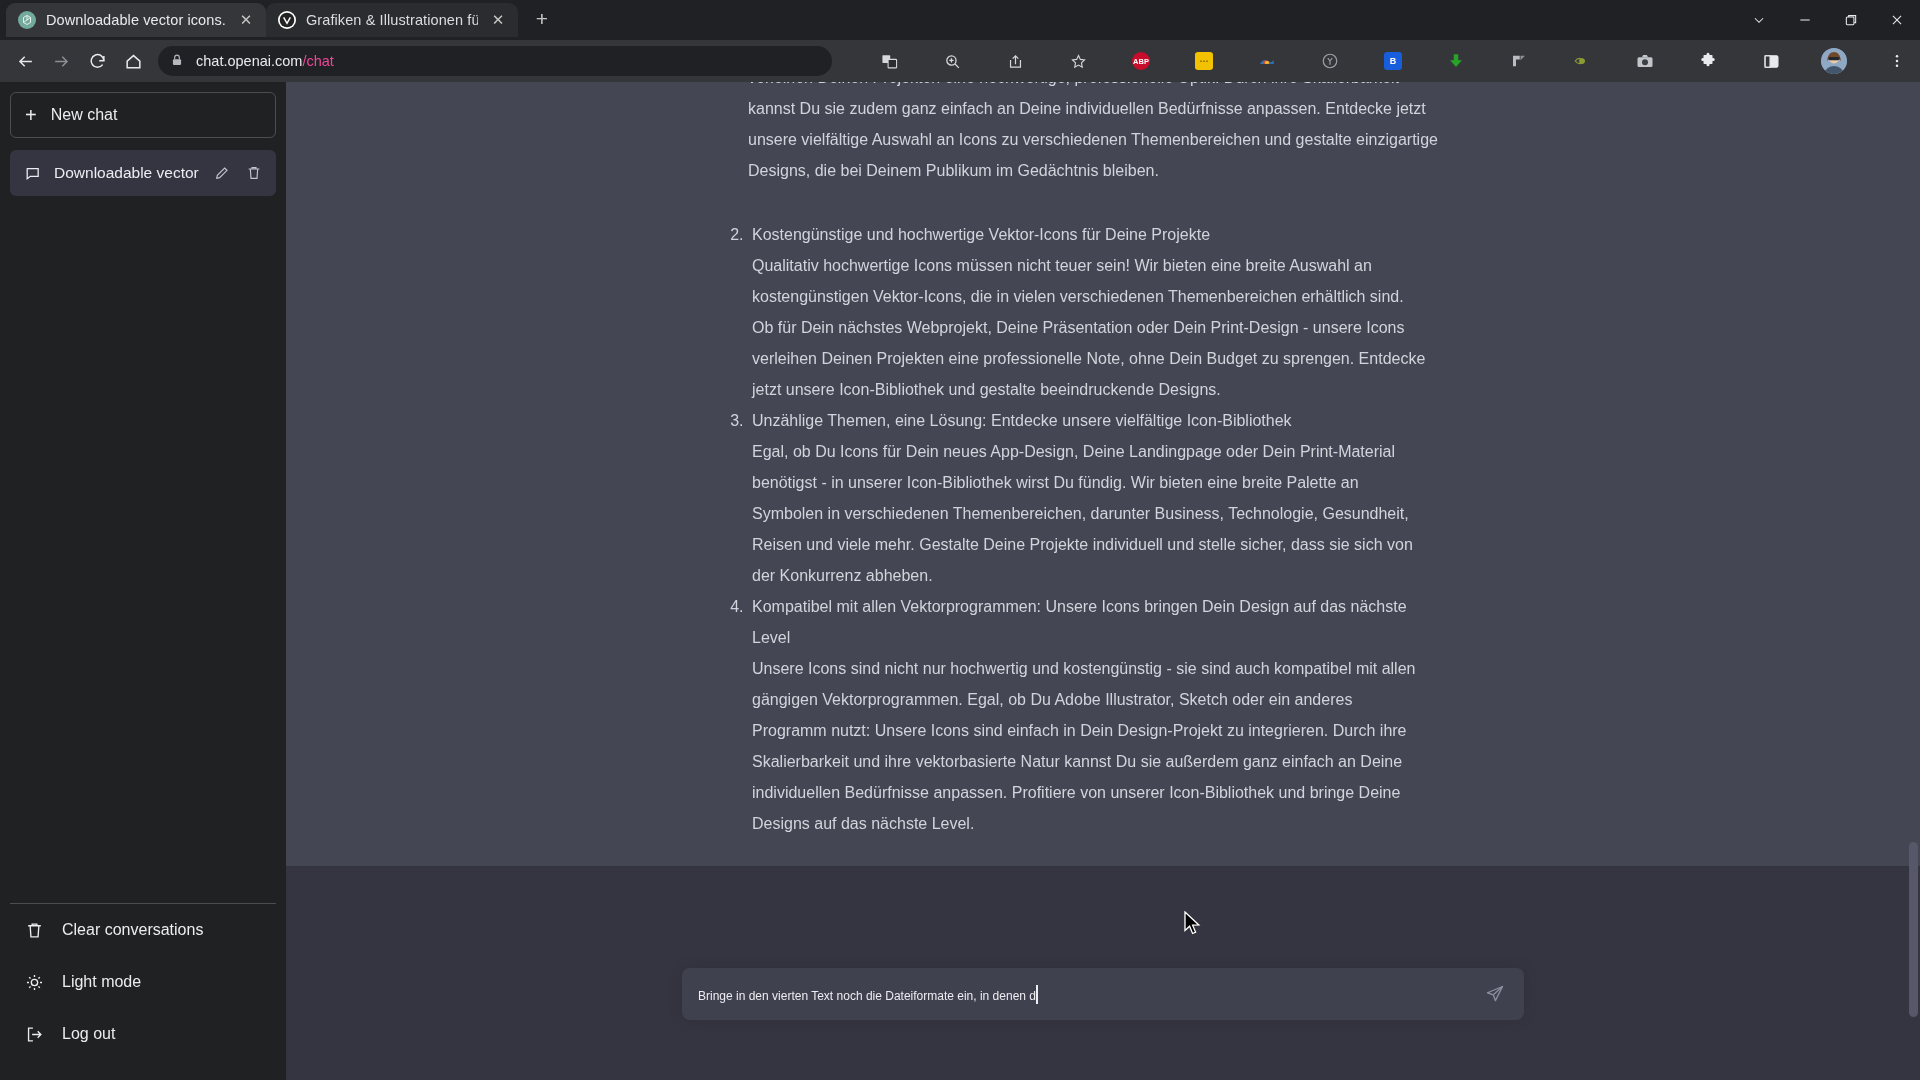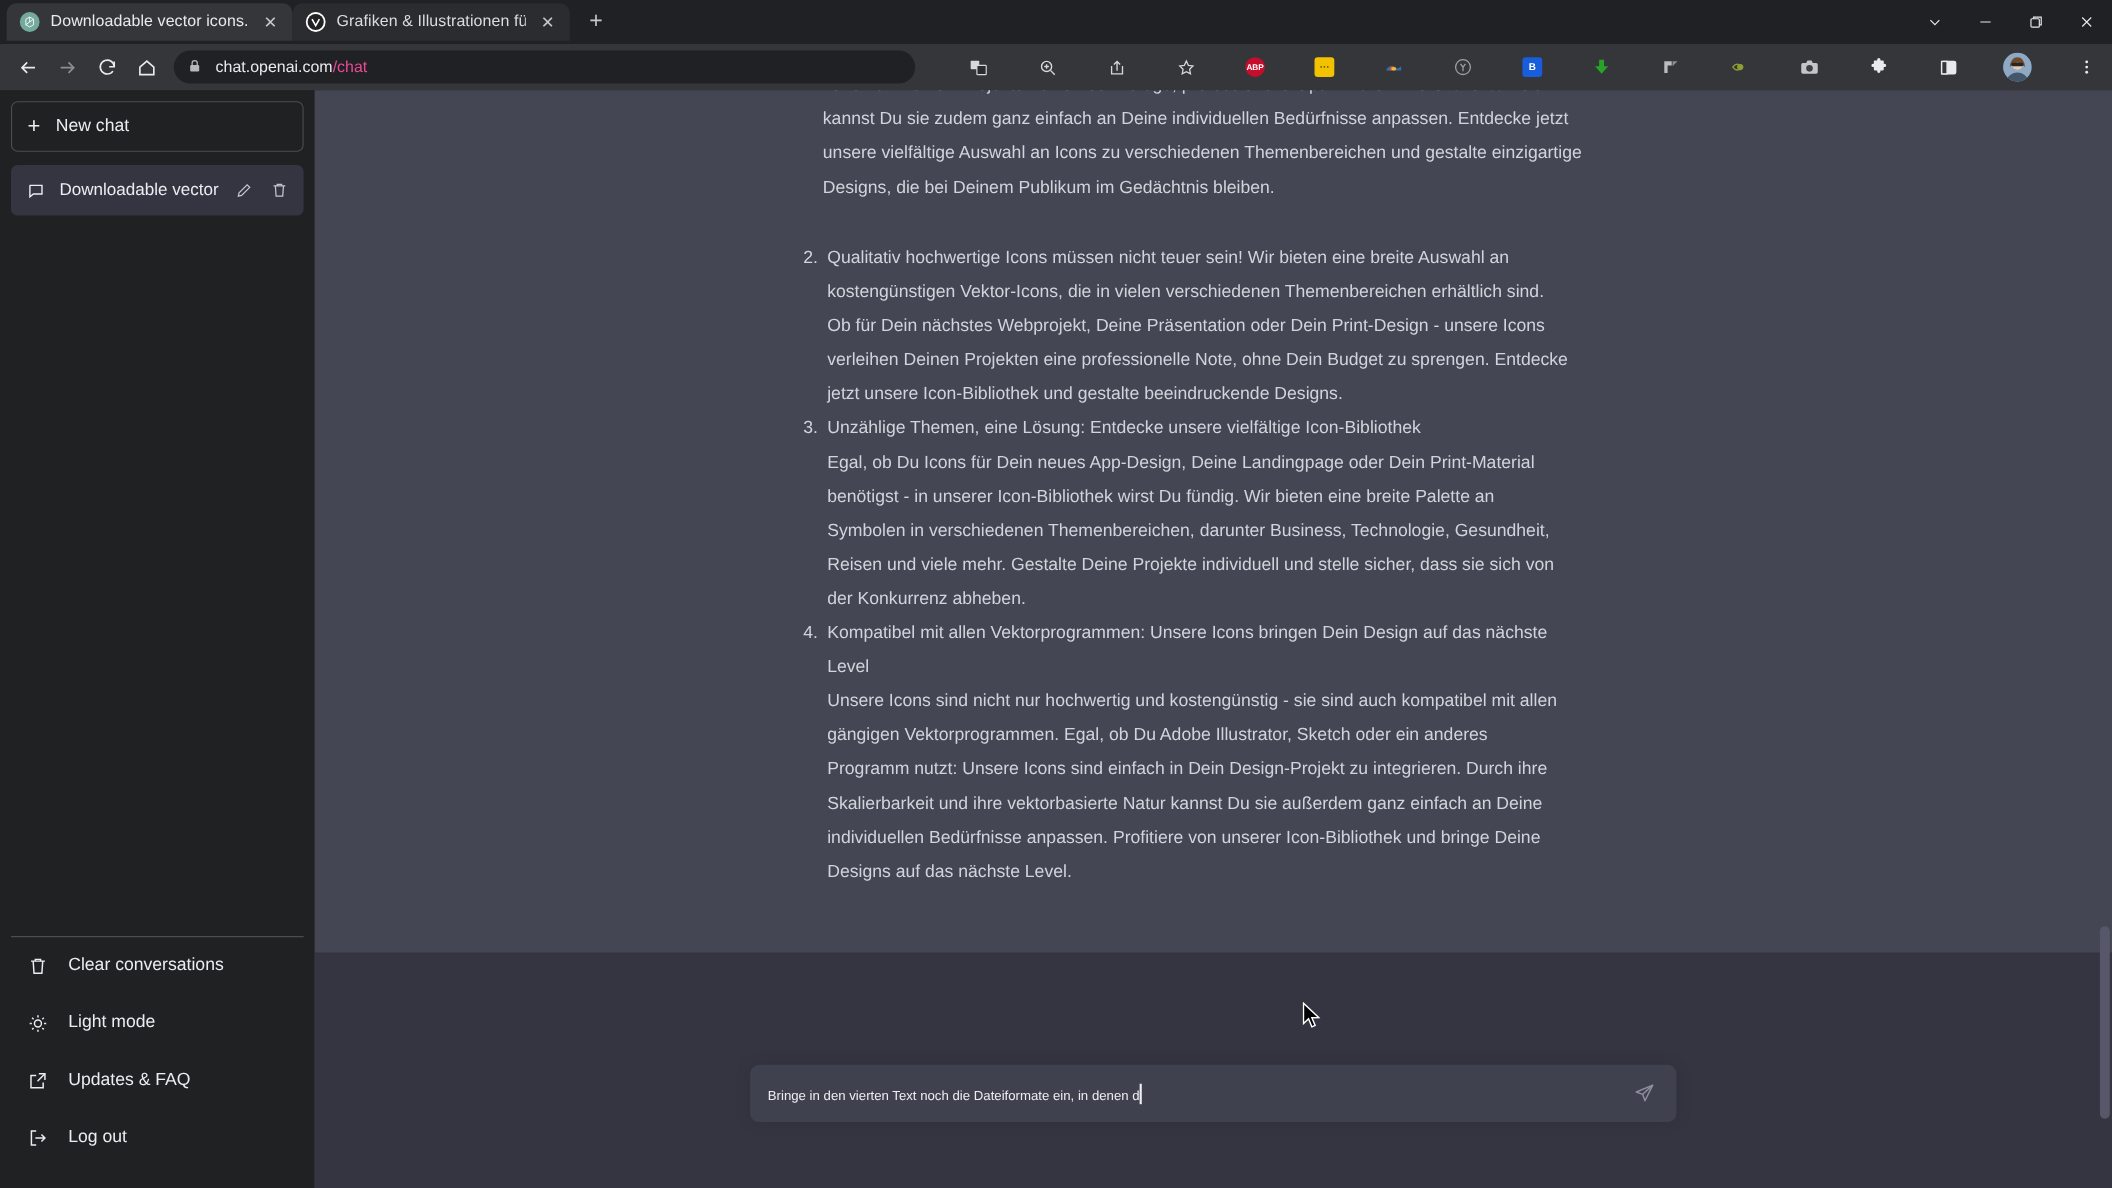--- a/index.html
+++ b/index.html
@@ -400,46 +400,37 @@
             <svg width="19" height="19" viewBox="0 0 24 24" fill="none" stroke="#ececf1" stroke-width="1.7">
               <circle cx="12" cy="12" r="4"></circle>
               <path d="M12 2.5 V5 M12 19 V21.5 M2.5 12 H5 M19 12 H21.5 M5.3 5.3 L7 7 M17 17 L18.7 18.7 M18.7 5.3 L17 7 M7 17 L5.3 18.7"></path>
             </svg>
           </span>
           <span>Light mode</span>
         </div>
         <div class="sb-item">
           <span class="sb-ico">
             <svg width="19" height="19" viewBox="0 0 24 24" fill="none" stroke="#ececf1" stroke-width="1.7">
-              <path d="M13 4 H20 V11"></path>
-                <path d="M20 4 L11.5 12.5"></path>
-                <path d="M18 14 V20 H4 V6 H10"></path>
-            </svg>
-          </span>
-          <span>Updates &amp; FAQ</span>
-        </div>
-        <div class="sb-item">
-          <span class="sb-ico">
-            <svg width="19" height="19" viewBox="0 0 24 24" fill="none" stroke="#ececf1" stroke-width="1.7">
               <path d="M10 4 H4.5 V20 H10"></path>
                 <path d="M9 12 H20 M16 8 L20 12 L16 16"></path>
             </svg>
           </span>
           <span>Log out</span>
         </div>
       </div>
     </div>
 
     <div class="main">
 
       <div class="msg-assistant">
         <div class="msg-inner">
           <div class="first-para">verleihen Deinen Projekten eine hochwertige, professionelle Optik. Durch ihre Skalierbarkeit kannst Du sie zudem ganz einfach an Deine individuellen Bedürfnisse anpassen. Entdecke jetzt unsere vielfältige Auswahl an Icons zu verschiedenen Themenbereichen und gestalte einzigartige Designs, die bei Deinem Publikum im Gedächtnis bleiben.</div>
           <ol class="points" style="top:137px;" start="2">
             <li>
+              <p>Kostengünstige und hochwertige Vektor-Icons für Deine Projekte</p>
               <p>Qualitativ hochwertige Icons müssen nicht teuer sein! Wir bieten eine breite Auswahl an kostengünstigen Vektor-Icons, die in vielen verschiedenen Themenbereichen erhältlich sind. Ob für Dein nächstes Webprojekt, Deine Präsentation oder Dein Print-Design - unsere Icons verleihen Deinen Projekten eine professionelle Note, ohne Dein Budget zu sprengen. Entdecke jetzt unsere Icon-Bibliothek und gestalte beeindruckende Designs.</p>
             </li>
             <li>
               <p>Unzählige Themen, eine Lösung: Entdecke unsere vielfältige Icon-Bibliothek</p>
               <p>Egal, ob Du Icons für Dein neues App-Design, Deine Landingpage oder Dein Print-Material benötigst - in unserer Icon-Bibliothek wirst Du fündig. Wir bieten eine breite Palette an Symbolen in verschiedenen Themenbereichen, darunter Business, Technologie, Gesundheit, Reisen und viele mehr. Gestalte Deine Projekte individuell und stelle sicher, dass sie sich von der Konkurrenz abheben.</p>
             </li>
             <li>
               <p>Kompatibel mit allen Vektorprogrammen: Unsere Icons bringen Dein Design auf das nächste Level</p>
               <p>Unsere Icons sind nicht nur hochwertig und kostengünstig - sie sind auch kompatibel mit allen gängigen Vektorprogrammen. Egal, ob Du Adobe Illustrator, Sketch oder ein anderes Programm nutzt: Unsere Icons sind einfach in Dein Design-Projekt zu integrieren. Durch ihre Skalierbarkeit und ihre vektorbasierte Natur kannst Du sie außerdem ganz einfach an Deine individuellen Bedürfnisse anpassen. Profitiere von unserer Icon-Bibliothek und bringe Deine Designs auf das nächste Level.</p>
             </li>

